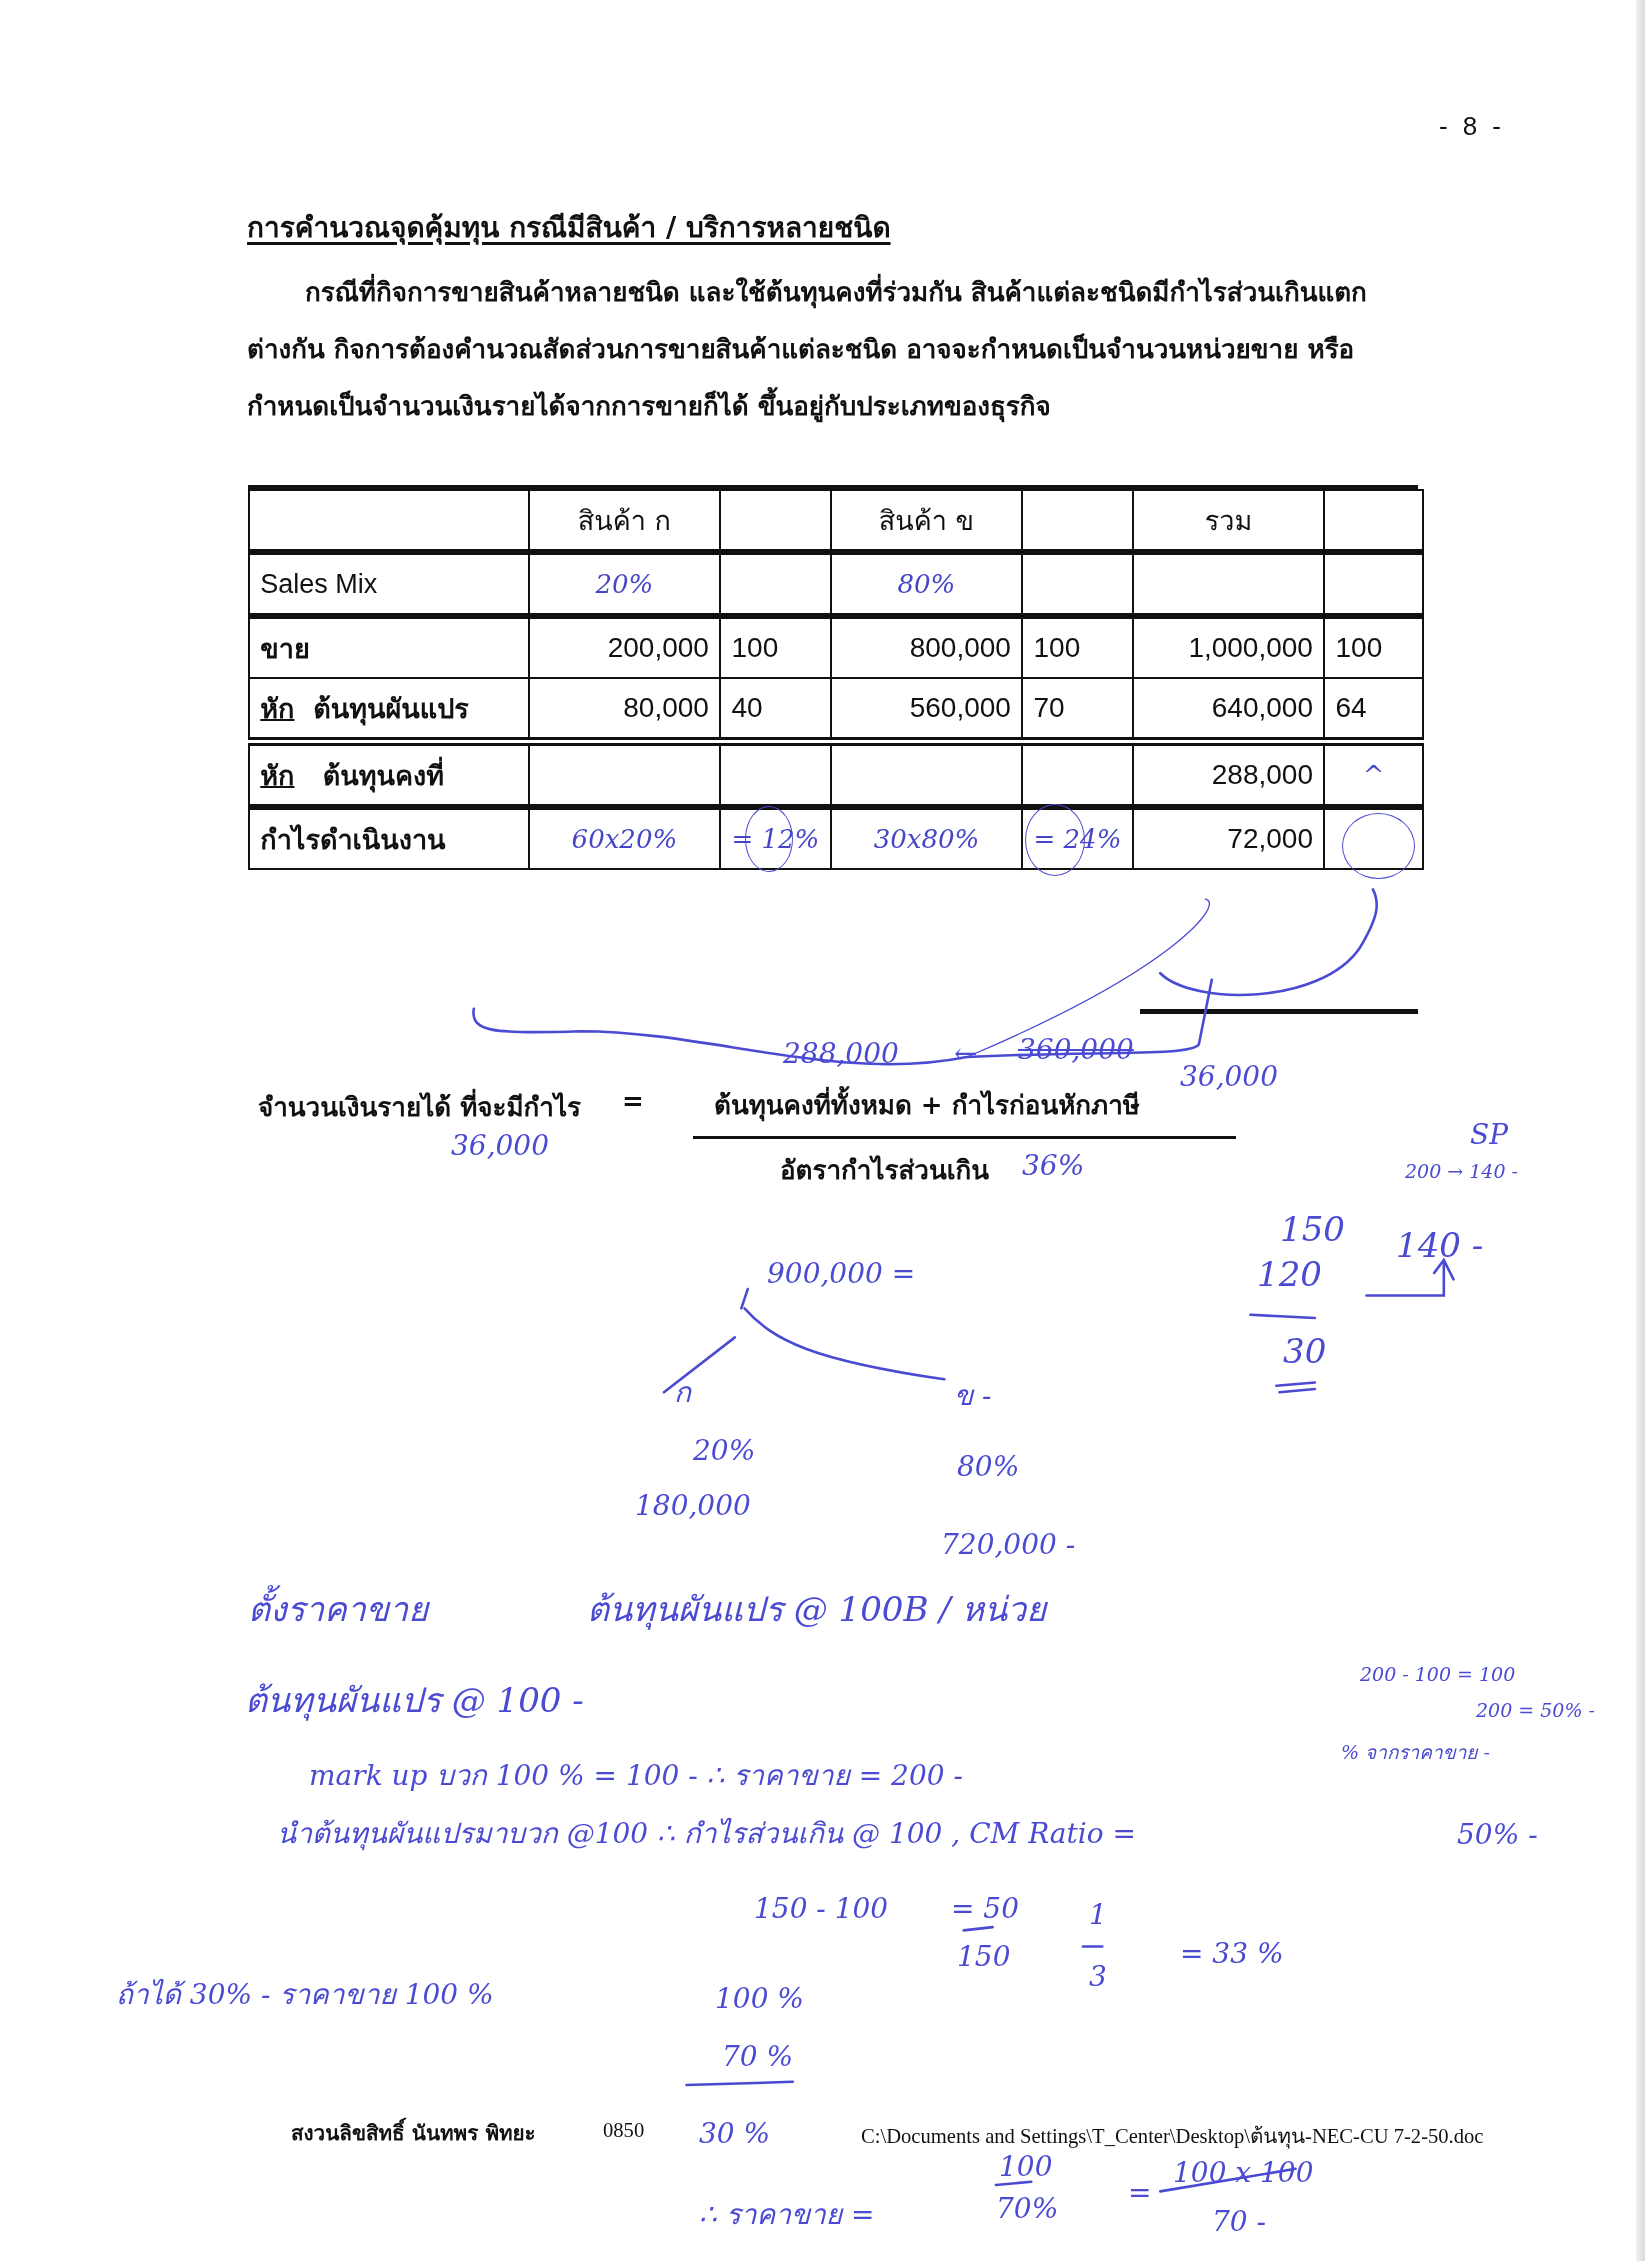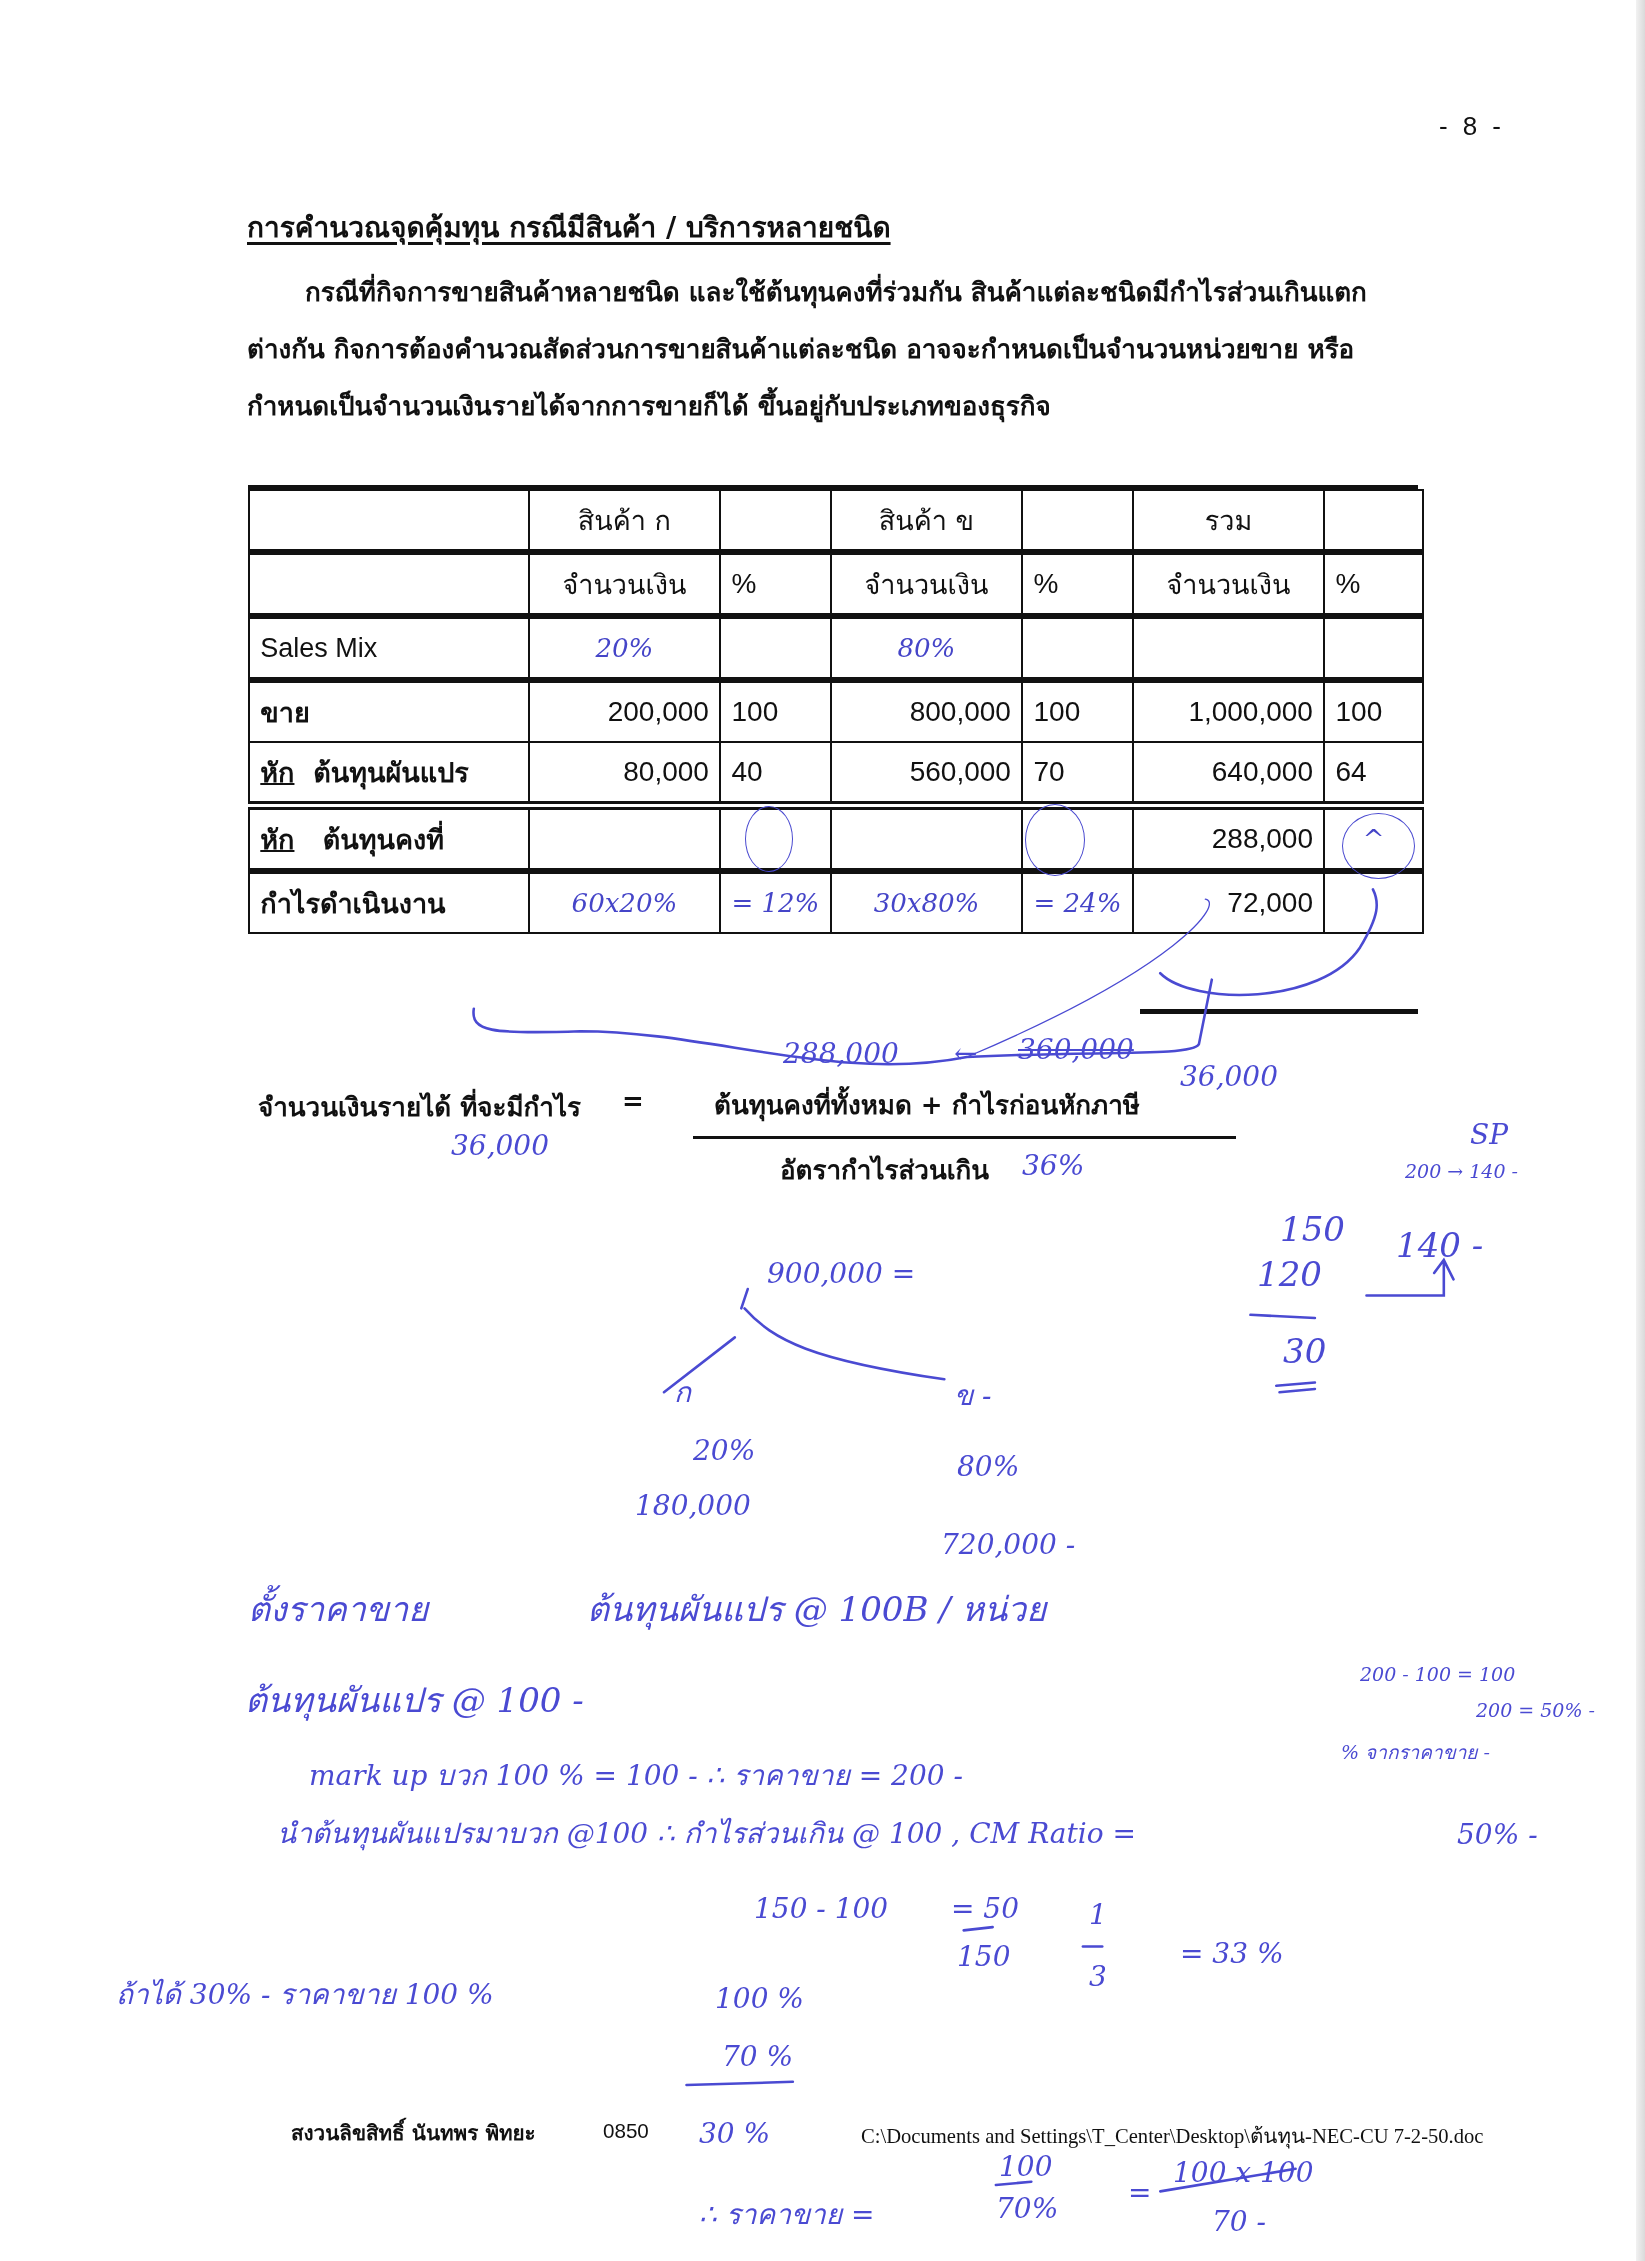--- a/index.html
+++ b/index.html
@@ -33,21 +33,21 @@
     .formula-num { position: absolute; left: 714px; top: 1084px; font-size: 26px; font-weight: bold; }
     .formula-bar { position: absolute; left: 693px; top: 1136px; width: 543px; height: 2.6px; background: #111; }
     .formula-den { position: absolute; left: 780px; top: 1149px; font-size: 26px; font-weight: bold; }
 
     .ink { position: absolute; color: #4a4ad2; font-family: "DejaVu Serif", serif; font-style: italic; white-space: nowrap; }
     .ink.sm { font-size: 19px; } .ink.md { font-size: 28px; } .ink.lg { font-size: 34px; }
     .strike { text-decoration: line-through; }
     svg.marks { position: absolute; left: 0; top: 0; }
 
     .footer-author { position: absolute; left: 291px; top: 2116px; font-size: 20.6px; font-weight: bold; }
-    .footer-code { position: absolute; left: 603px; top: 2119px; font-size: 20.6px; font-family: Liberation Sans, sans-serif; }
+    .footer-code { position: absolute; left: 603px; top: 2119px; font-size: 20.6px; font-family: Liberation Serif, serif; }
     .footer-path { position: absolute; left: 861px; top: 2119px; font-size: 20.6px; font-family: "Liberation Serif", serif; }
   </style>
 </head>
 <body>
 
 <div class="edge-right"></div>
 
 <div class="page-num">- 8 -</div>
 
 <div class="heading">การคำนวณจุดคุ้มทุน กรณีมีสินค้า / บริการหลายชนิด</div>
@@ -57,29 +57,20 @@
 <table class="cm">
   <tbody>
       <tr>
     <td class="label"></td>
     <td class="hdr amt" style="text-align:center">สินค้า  ก</td>
     <td class="pct"></td>
     <td class="hdr amt" style="text-align:center">สินค้า  ข</td>
     <td class="pct"></td>
     <td class="hdr amt" style="text-align:center">รวม</td>
     <td class="pct"></td>
-  </tr>
-  <tr class="thick-top">
-    <td class="label"></td>
-    <td class="hdr">จำนวนเงิน</td>
-    <td class="pct">%</td>
-    <td class="hdr">จำนวนเงิน</td>
-    <td class="pct">%</td>
-    <td class="hdr">จำนวนเงิน</td>
-    <td class="pct">%</td>
   </tr>
   <tr class="thick-top">
     <td class="label latin">Sales  Mix</td>
     <td class="hand">20%</td>
     <td class="pct"></td>
     <td class="hand">80%</td>
     <td class="pct"></td>
     <td class="amt"></td>
     <td class="pct"></td>
   </tr>

